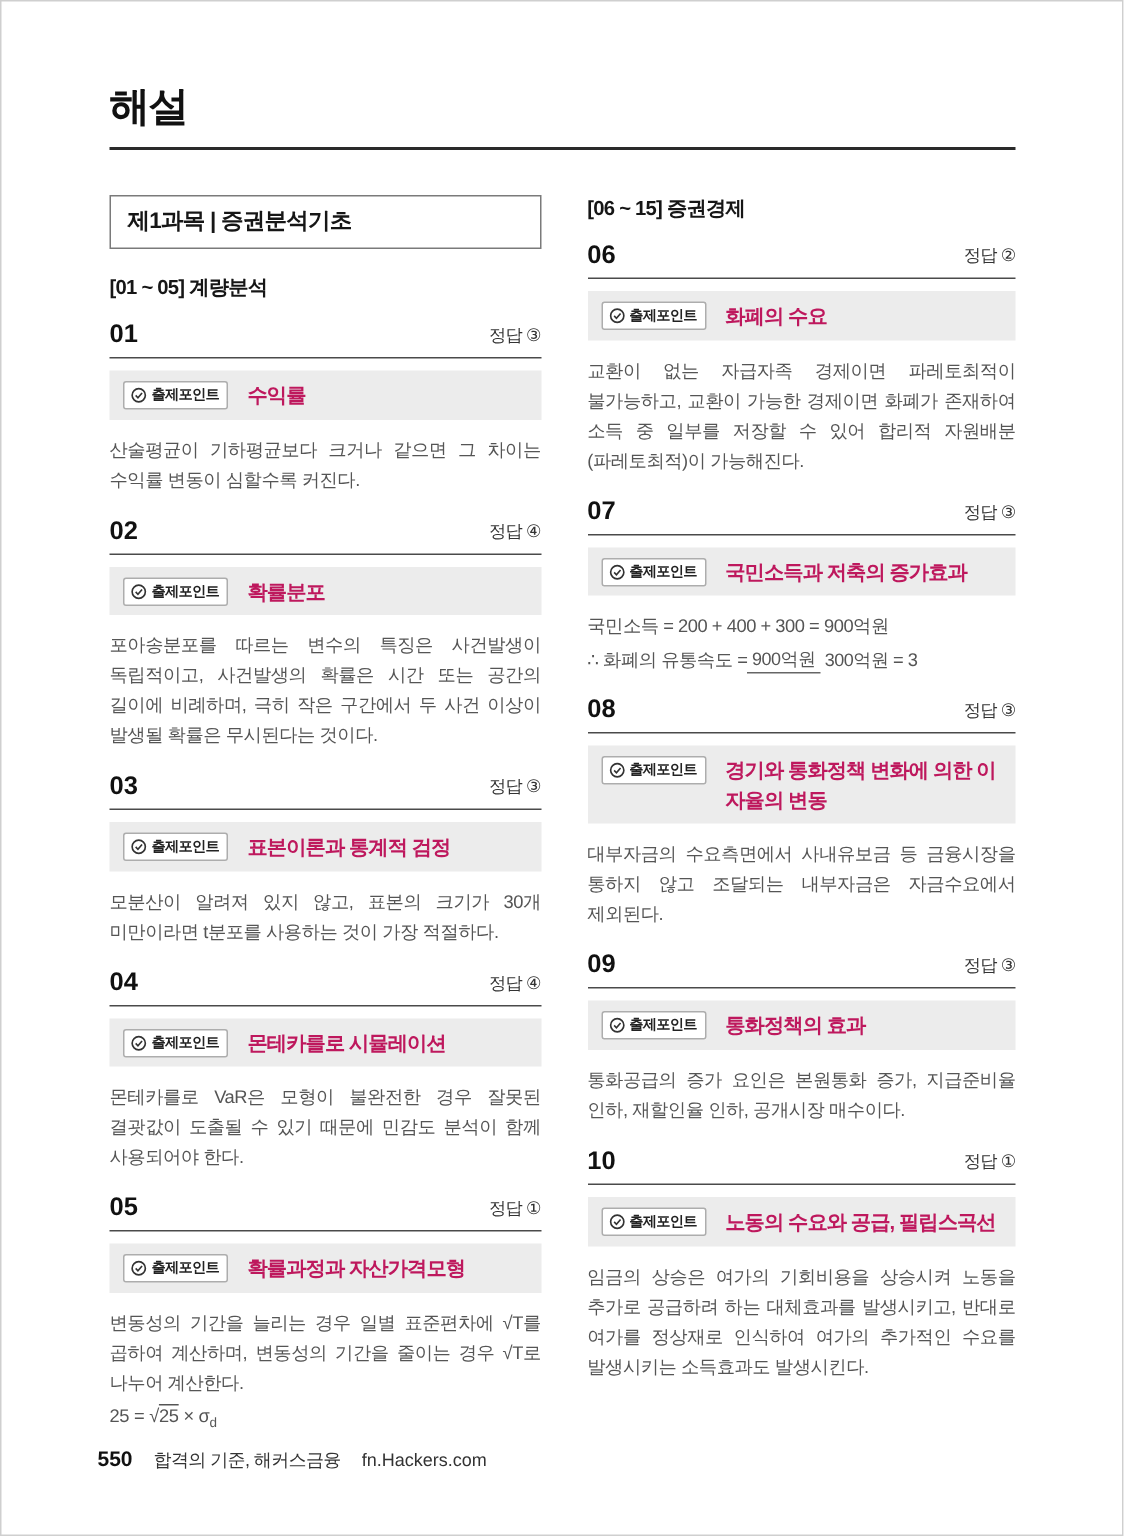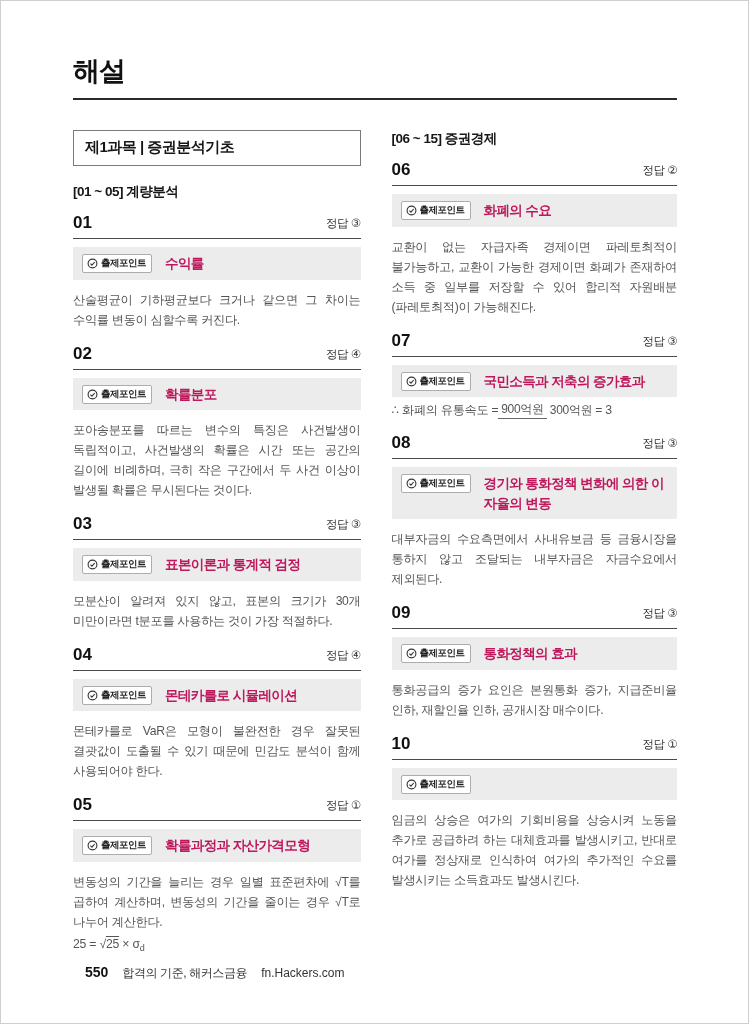--- a/index.html
+++ b/index.html
@@ -49,21 +49,21 @@
     text-align:justify; word-break:keep-all; letter-spacing:-0.3px;
   }
   .formula-line { margin-top:2px; font-size:12.2px; color:#555; letter-spacing:-0.2px; line-height:1.64; }
   .sqrt .radicand { text-decoration:overline; }
   sub { font-size:9px; }
   .frac-line { display:flex; align-items:center; margin-top:4px; font-size:12.2px; color:#555; letter-spacing:-0.3px; }
   .frac { display:inline-flex; flex-direction:row; text-align:center; line-height:1.35; font-size:12px; }
   .frac .num { border-bottom:1px solid #666; padding:0 3px 1px 3px; }
   .frac .den { padding:1px 3px 0 3px; }
 
-  .footer { position:absolute; left:84px; top:963px; display:flex; align-items:baseline; gap:14px; }
+  .footer { position:absolute; left:64px; top:963px; display:flex; align-items:baseline; gap:14px; }
   .footer .page-number { font-size:14px; font-weight:bold; color:#111; }
   .footer .tagline { font-size:12px; color:#333; letter-spacing:-0.4px; }
   .footer .site { font-size:12px; color:#333; }
 </style>
 </head>
 <body>
 
 <div class="page">
 
   <div class="doc-title">해설</div>
@@ -198,20 +198,21 @@
         <div class="point-bar">
           <span class="point-badge">
             <svg class="check" viewBox="0 0 16 16">
                 <circle cx="8" cy="8" r="6.4" fill="none" stroke="#333" stroke-width="1.6"></circle>
                 <path d="M5 8.2 L7.2 10.4 L11.2 5.8" fill="none" stroke="#333" stroke-width="1.6"></path>
               </svg>
             <span class="badge-text">출제포인트</span>
           </span>
           <span class="topic">국민소득과 저축의 증가효과</span>
         </div>
+        <div class="body-text">국민소득 = 200 + 400 + 300 = 900억원</div>
         <div class="frac-line">
           <span>∴ 화폐의 유통속도 = </span>
           <span class="frac">
             <span class="num">900억원</span>
             <span class="den">300억원</span>
           </span>
           <span> = 3</span>
         </div>
       </div>
 
@@ -257,20 +258,21 @@
           <span class="item-answer">정답 ①</span>
         </div>
         <div class="point-bar">
           <span class="point-badge">
             <svg class="check" viewBox="0 0 16 16">
                 <circle cx="8" cy="8" r="6.4" fill="none" stroke="#333" stroke-width="1.6"></circle>
                 <path d="M5 8.2 L7.2 10.4 L11.2 5.8" fill="none" stroke="#333" stroke-width="1.6"></path>
               </svg>
             <span class="badge-text">출제포인트</span>
           </span>
+          <span class="topic">노동의 수요와 공급, 필립스곡선</span>
         </div>
         <div class="body-text">임금의 상승은 여가의 기회비용을 상승시켜 노동을 추가로 공급하려 하는 대체효과를 발생시키고, 반대로 여가를 정상재로 인식하여 여가의 추가적인 수요를 발생시키는 소득효과도 발생시킨다.</div>
       </div>
     </div>
   </div>
 
   <div class="footer">
     <span class="page-number">550</span>
     <span class="tagline">합격의 기준, 해커스금융</span>
     <span class="site">fn.Hackers.com</span>

